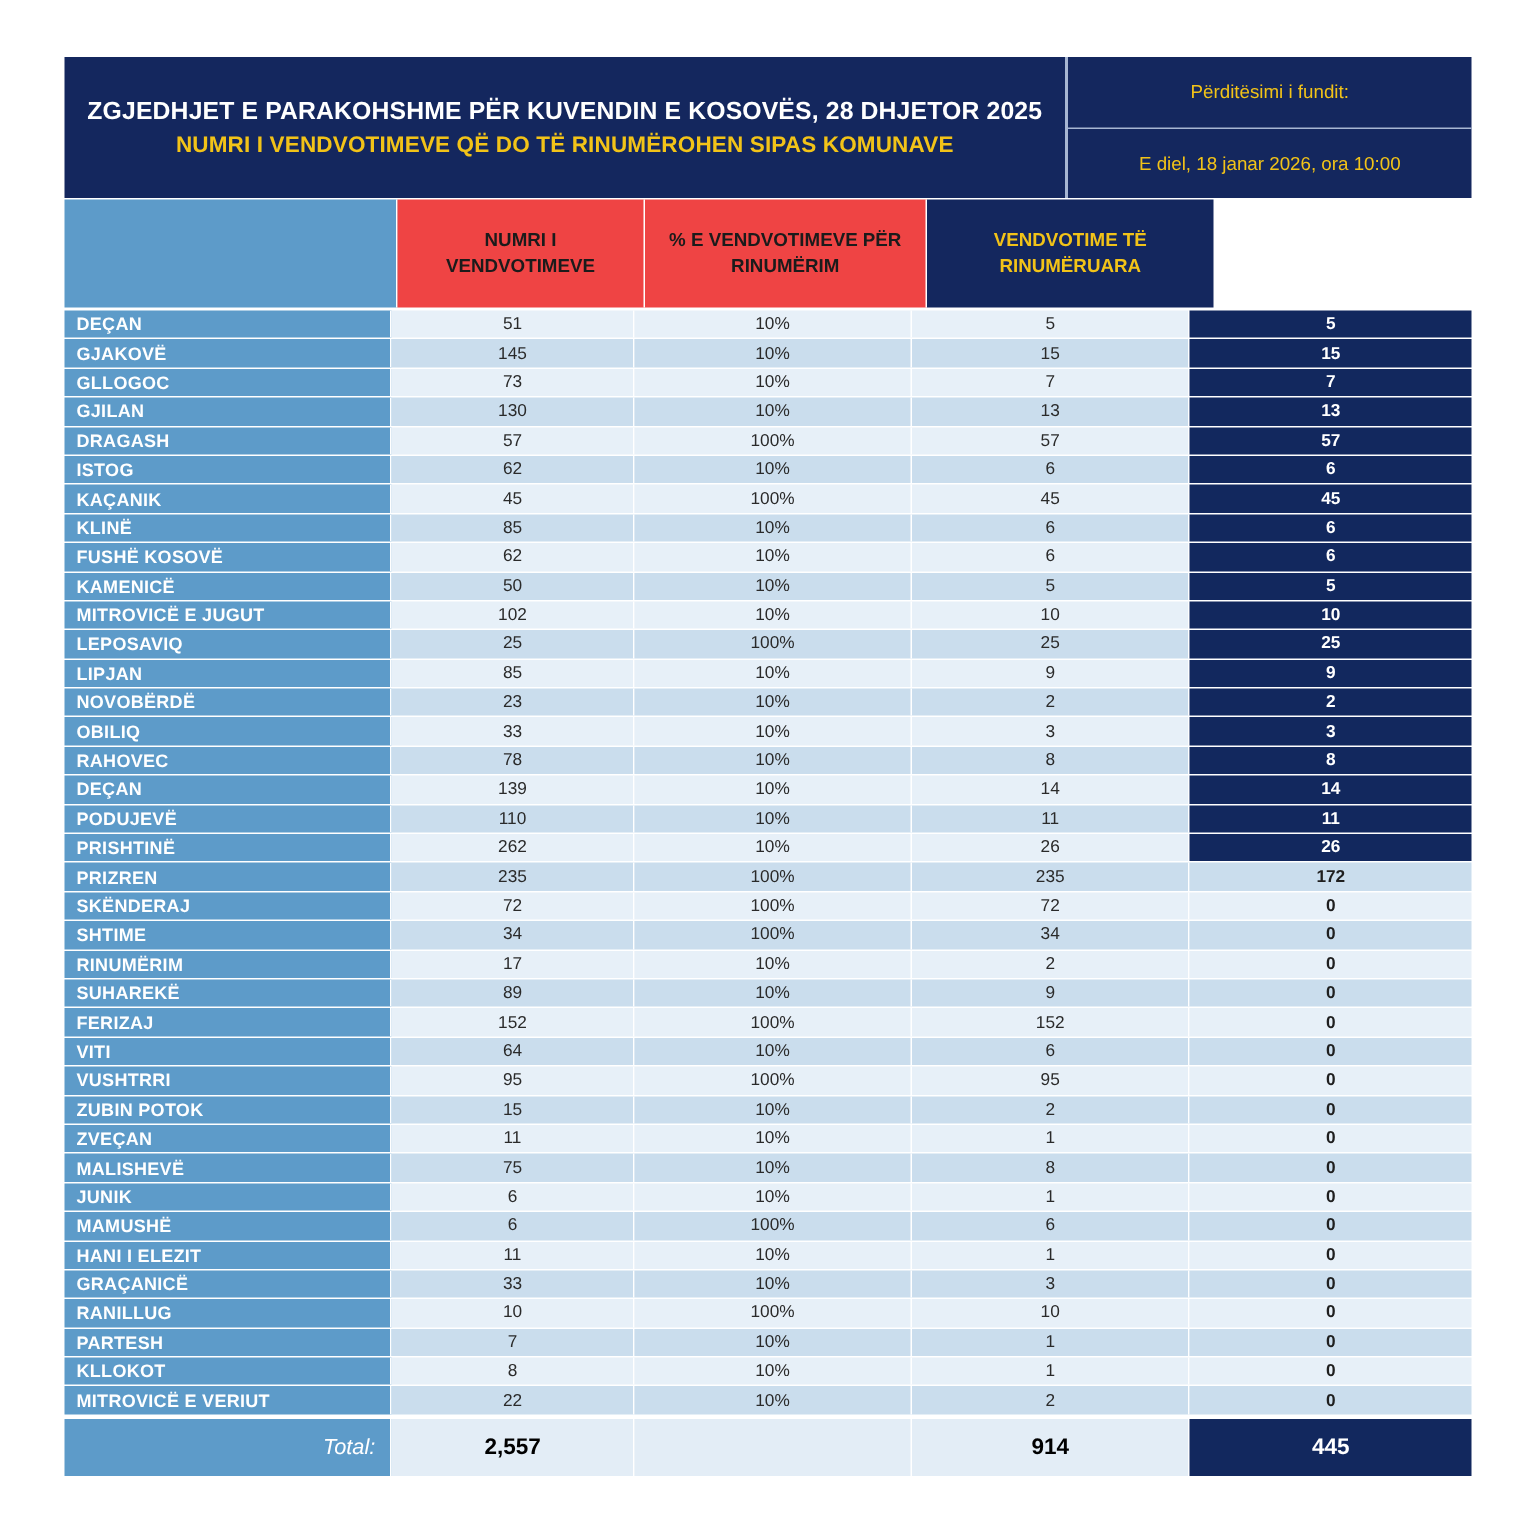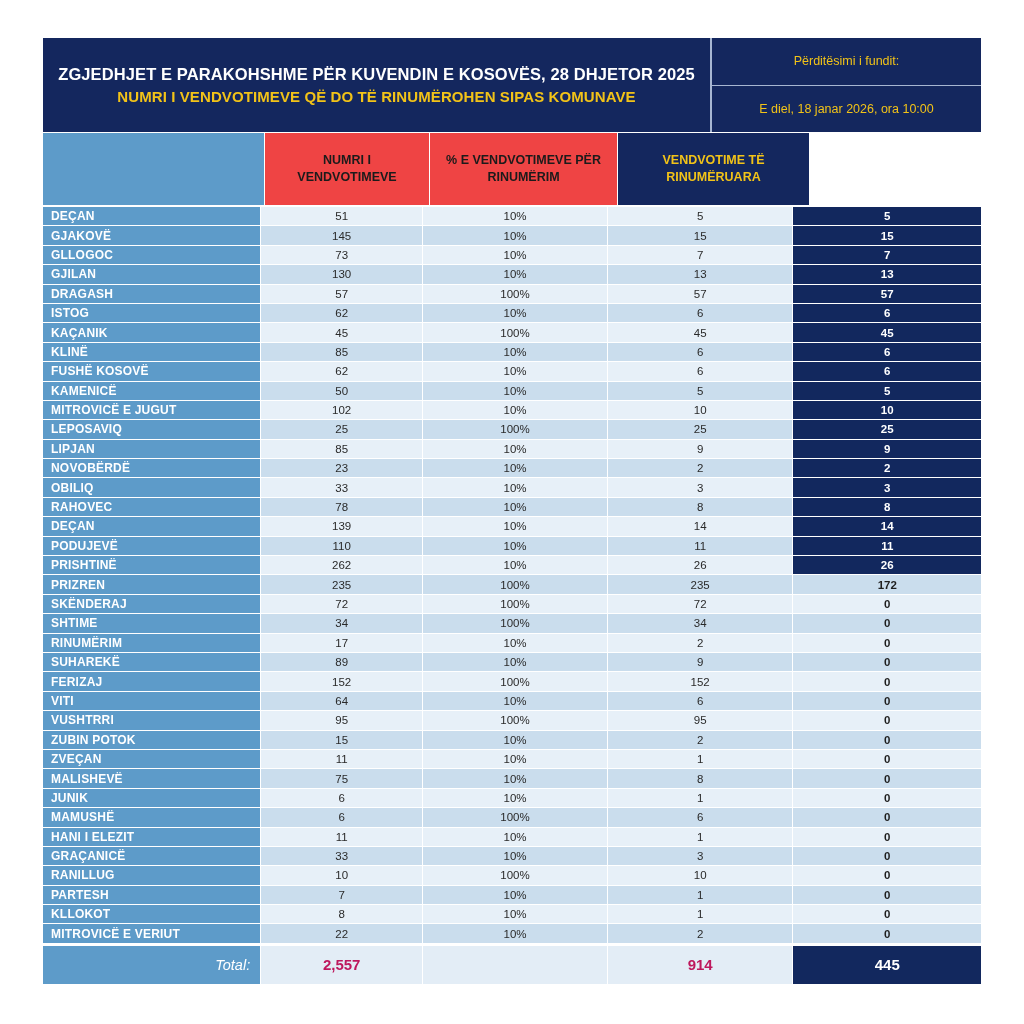--- a/index.html
+++ b/index.html
@@ -42,21 +42,21 @@
   .cell.name{justify-content:flex-start;padding-left:8px;background:#5d9bc9;color:#ffffff;font-weight:bold;
              font-size:12px;letter-spacing:0.2px;}
   .row.odd  .val{background:#e7f0f8;}
   .row.even .val{background:#cadded;}
   .cell.renav{background:#12285e !important;color:#ffffff;font-weight:bold;}
   .cell.relight{font-weight:bold;color:#1f1f1f;}
 
   
   .trow{display:flex;height:38px;margin-top:2px;}
   .trow .tcell{box-sizing:border-box;border-right:1px solid #ffffff;display:flex;align-items:center;justify-content:center;
-               font-size:15px;font-weight:bold;color:#be185d;background:#e3edf6;}
+               font-size:15px;font-weight:bold;color:#000000;background:#e3edf6;}
   .trow .tlabel{background:#5d9bc9;color:#ffffff;font-weight:normal;font-size:14.5px;justify-content:flex-end;padding-right:10px;font-style:italic;}
   .trow .tnavy{background:#12285e;color:#ffffff;}
 </style>
 </head>
 <body>
 
 <div class="sheet">
 
   <div class="band">
     <div class="band-left">

